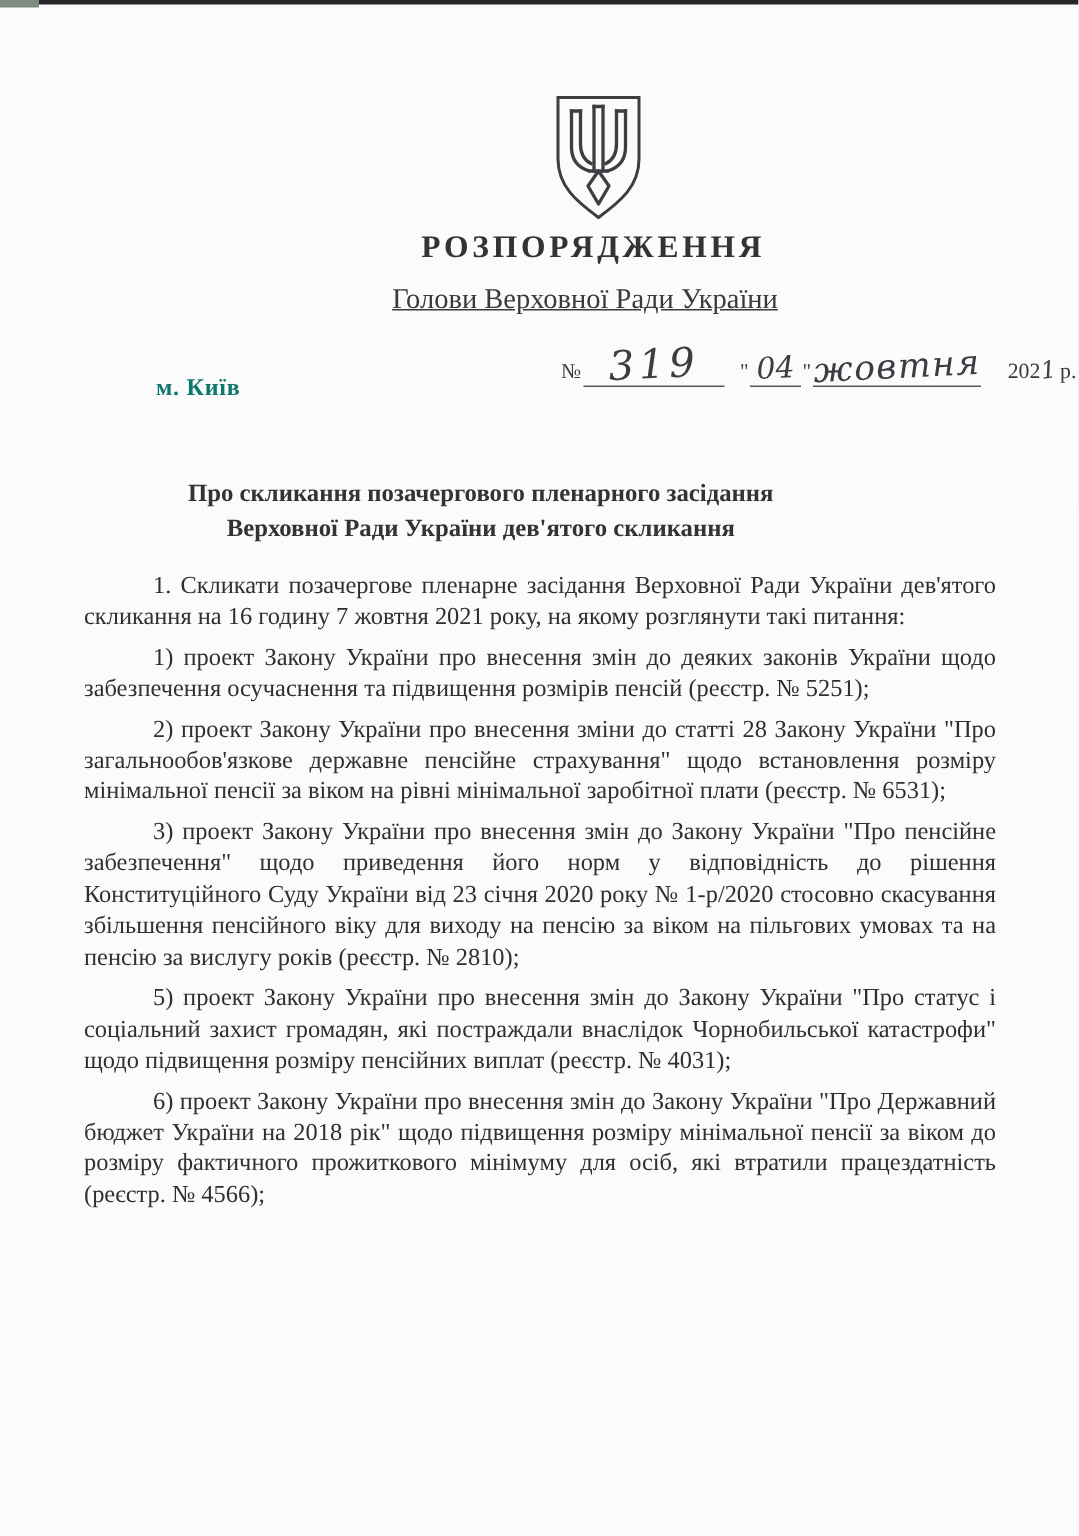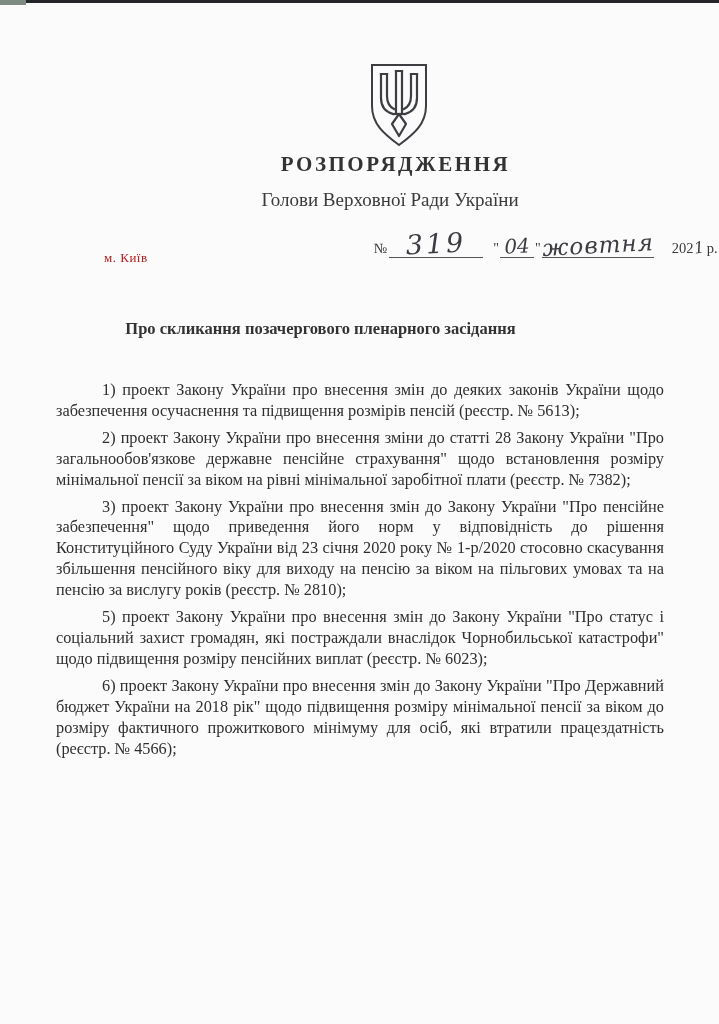--- a/index.html
+++ b/index.html
@@ -19,25 +19,25 @@
   .emblem{position:absolute;left:366px;top:62px;width:66px;height:86px;}
   .emblem svg{width:100%;height:100%;}
 
   .doc-type{
     position:absolute;top:152px;left:0;width:719px;box-sizing:border-box;
     padding-left:72px;margin:0;text-align:center;
     font-size:21px;font-weight:bold;letter-spacing:2.5px;color:#333;
   }
   .issuer{
     position:absolute;top:189px;left:0;width:708px;box-sizing:border-box;
-    padding-left:72px;text-align:center;font-size:19px;color:#3a3a3a;
+    padding-left:72px;text-align:center;font-size:19px;color:#3a3a3a;text-decoration:underline;
   }
   .place{
-    position:absolute;left:104px;top:250px;font-size:13px;font-weight:normal;
-    letter-spacing:0.5px;color:#b91c1c;
+    position:absolute;left:104px;top:250px;font-size:16px;font-weight:bold;
+    letter-spacing:0.5px;color:#0f766e;
   }
   .numline{
     position:absolute;left:374px;top:234px;display:flex;align-items:baseline;
     font-size:15px;color:#3a3a3a;white-space:nowrap;
   }
   .numline .no-label{font-size:14px;margin-right:2px;}
   .u{border-bottom:1.5px solid #55565a;display:inline-block;text-align:center;}
   .hw{
     font-family:"DejaVu Serif",serif;font-style:italic;color:#3c3d42;
     transform:rotate(-3deg);display:inline-block;
@@ -103,23 +103,25 @@
     <span class="u"><span class="hw hw-day">04</span></span>
     <span class="quote">"</span>
     <span class="u"><span class="hw hw-month">жовтня</span></span>
     <span class="year-printed">202</span>
     <span class="hw hw-year">1</span>
     <span class="year-suffix">р.</span>
   </div>
 
   <div class="title">
     <div>Про скликання позачергового пленарного засідання</div>
+    <div>Верховної Ради України дев'ятого скликання</div>
   </div>
 
   <div class="body">
-    <p class="para">1) проект Закону України про внесення змін до деяких законів України щодо забезпечення осучаснення та підвищення розмірів пенсій (реєстр. № 5613);</p>
-    <p class="para">2) проект Закону України про внесення зміни до статті 28 Закону України "Про загальнообов'язкове державне пенсійне страхування" щодо встановлення розміру мінімальної пенсії за віком на рівні мінімальної заробітної плати (реєстр. № 7382);</p>
+    <p class="para">1. Скликати позачергове пленарне засідання Верховної Ради України дев'ятого скликання на 16 годину 7 жовтня 2021 року, на якому розглянути такі питання:</p>
+    <p class="para">1) проект Закону України про внесення змін до деяких законів України щодо забезпечення осучаснення та підвищення розмірів пенсій (реєстр. № 5251);</p>
+    <p class="para">2) проект Закону України про внесення зміни до статті 28 Закону України "Про загальнообов'язкове державне пенсійне страхування" щодо встановлення розміру мінімальної пенсії за віком на рівні мінімальної заробітної плати (реєстр. № 6531);</p>
     <p class="para">3) проект Закону України про внесення змін до Закону України "Про пенсійне забезпечення" щодо приведення його норм у відповідність до рішення Конституційного Суду України від 23 січня 2020 року № 1-р/2020 стосовно скасування збільшення пенсійного віку для виходу на пенсію за віком на пільгових умовах та на пенсію за вислугу років (реєстр. № 2810);</p>
-    <p class="para">5) проект Закону України про внесення змін до Закону України "Про статус і соціальний захист громадян, які постраждали внаслідок Чорнобильської катастрофи" щодо підвищення розміру пенсійних виплат (реєстр. № 6023);</p>
+    <p class="para">5) проект Закону України про внесення змін до Закону України "Про статус і соціальний захист громадян, які постраждали внаслідок Чорнобильської катастрофи" щодо підвищення розміру пенсійних виплат (реєстр. № 4031);</p>
     <p class="para">6) проект Закону України про внесення змін до Закону України "Про Державний бюджет України на 2018 рік" щодо підвищення розміру мінімальної пенсії за віком до розміру фактичного прожиткового мінімуму для осіб, які втратили працездатність (реєстр. № 4566);</p>
   </div>
 
 </div>
 
 </body></html>

